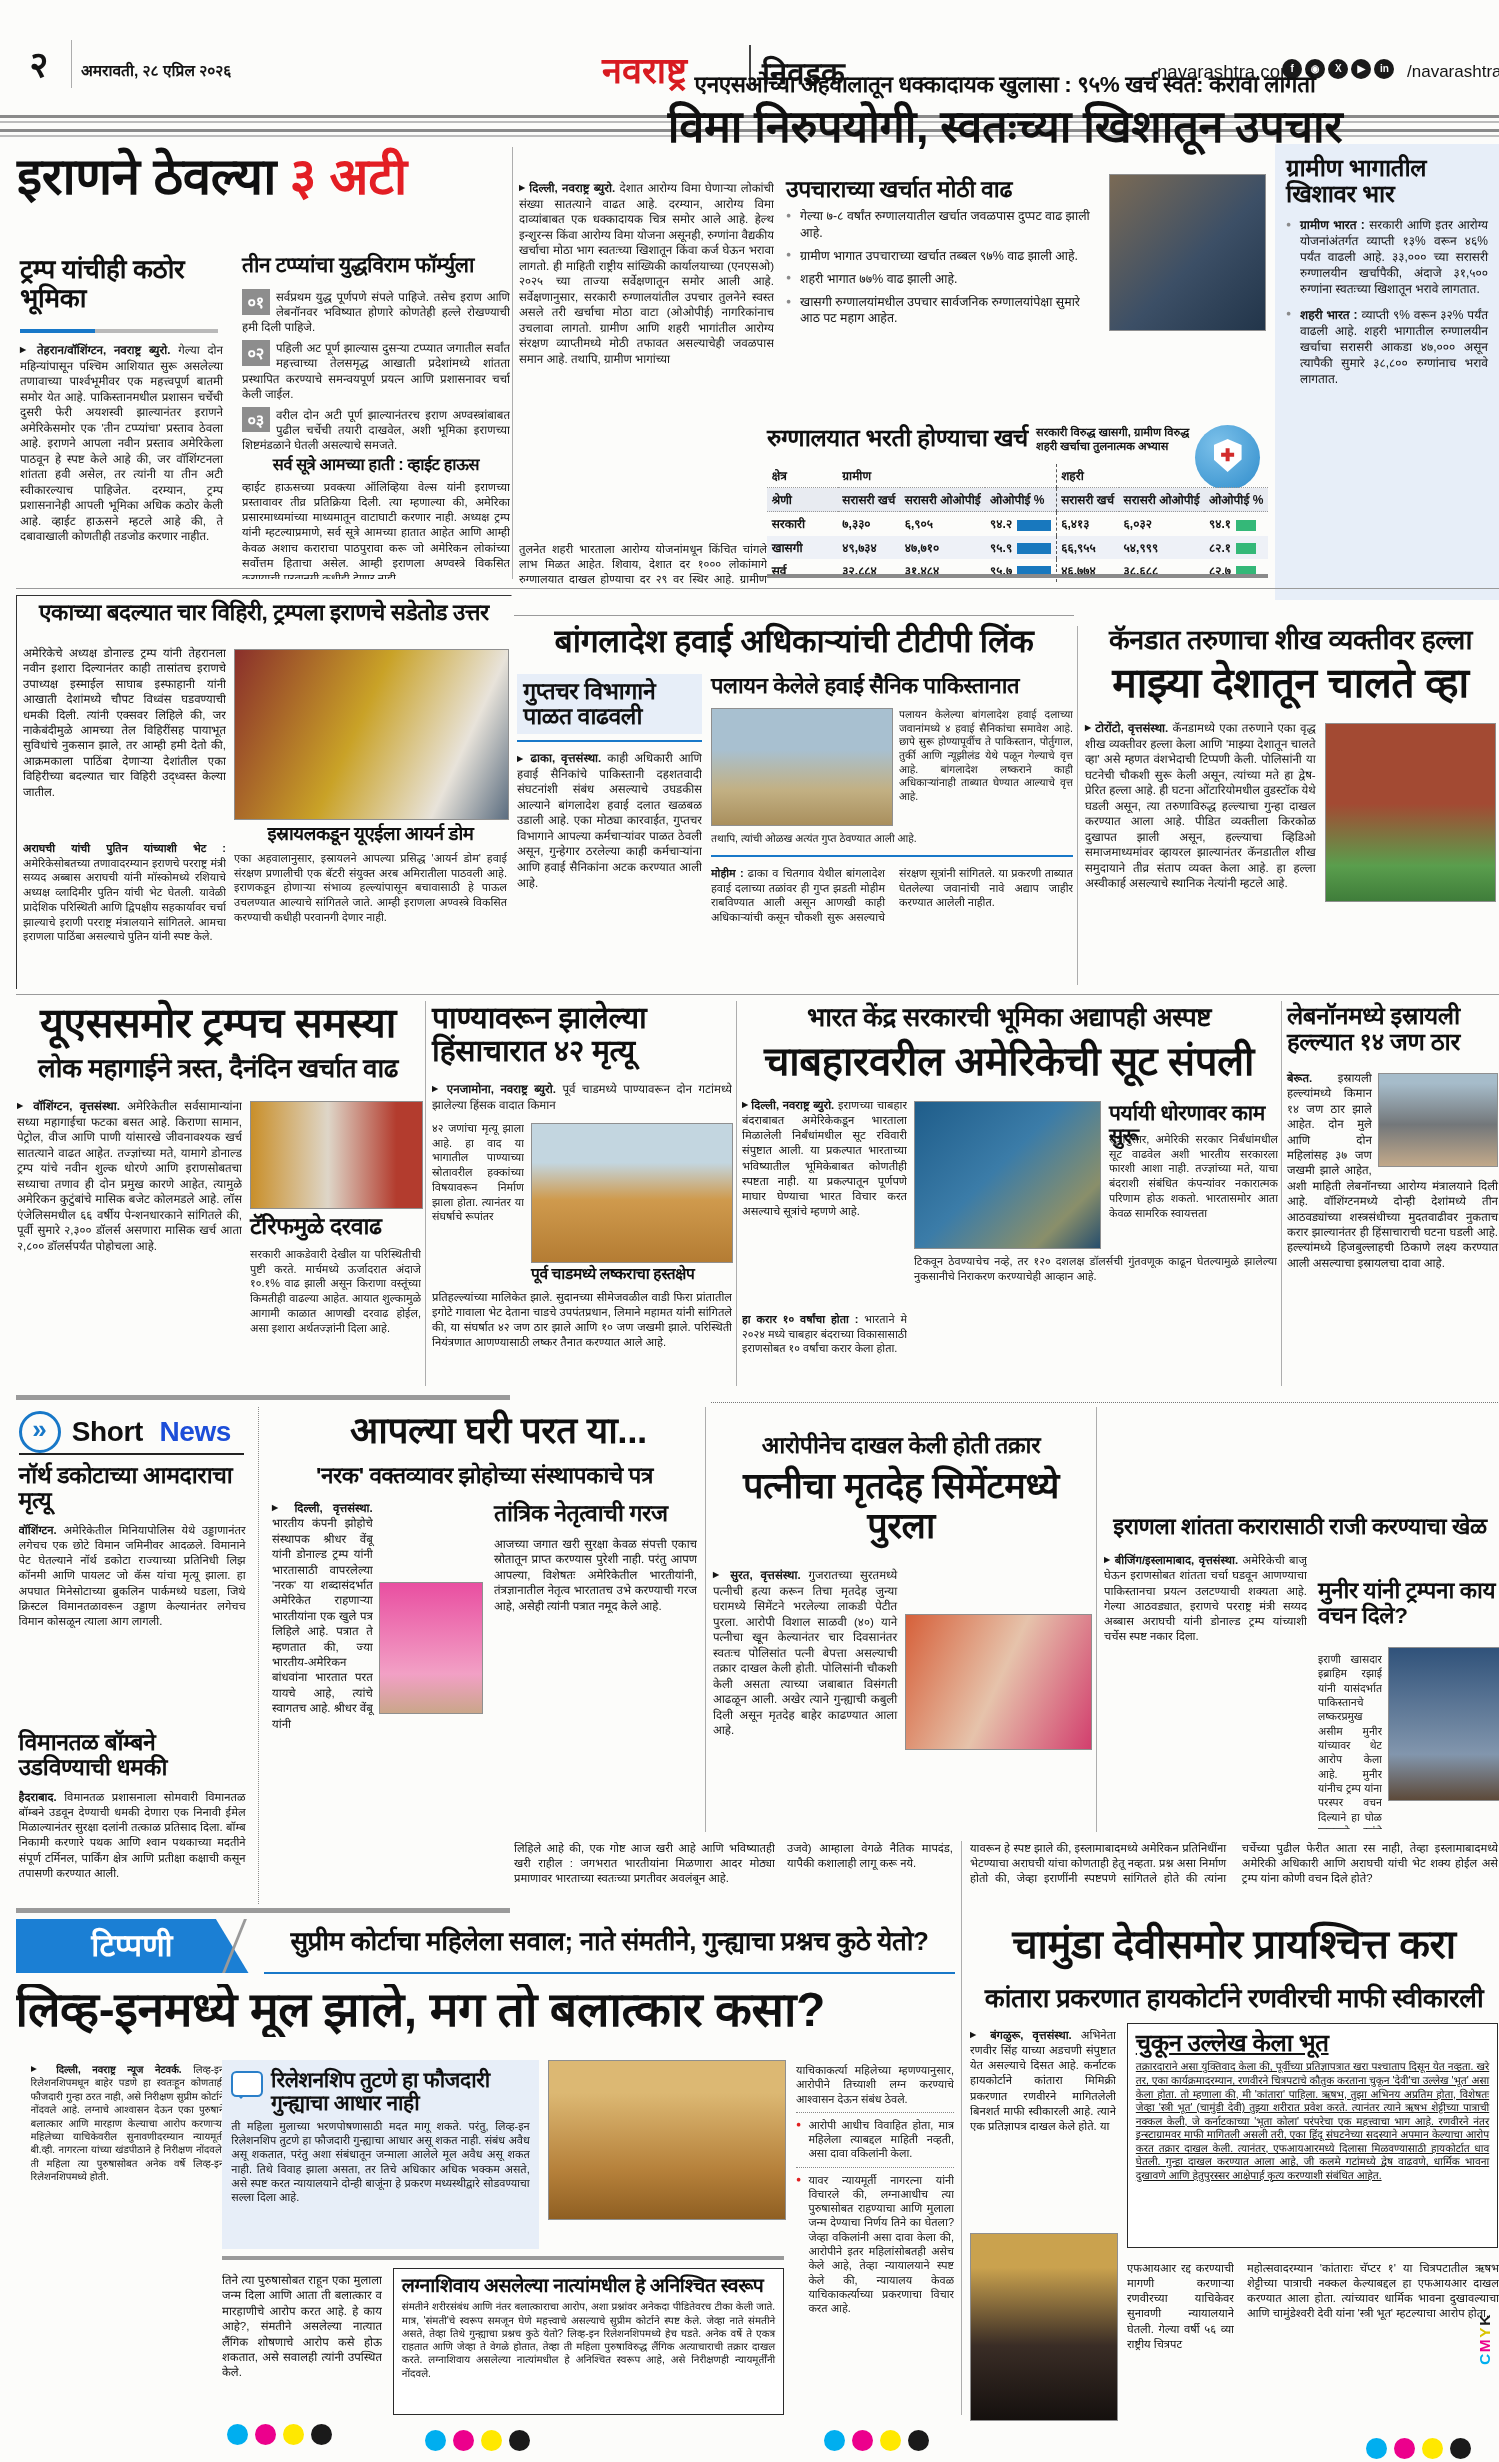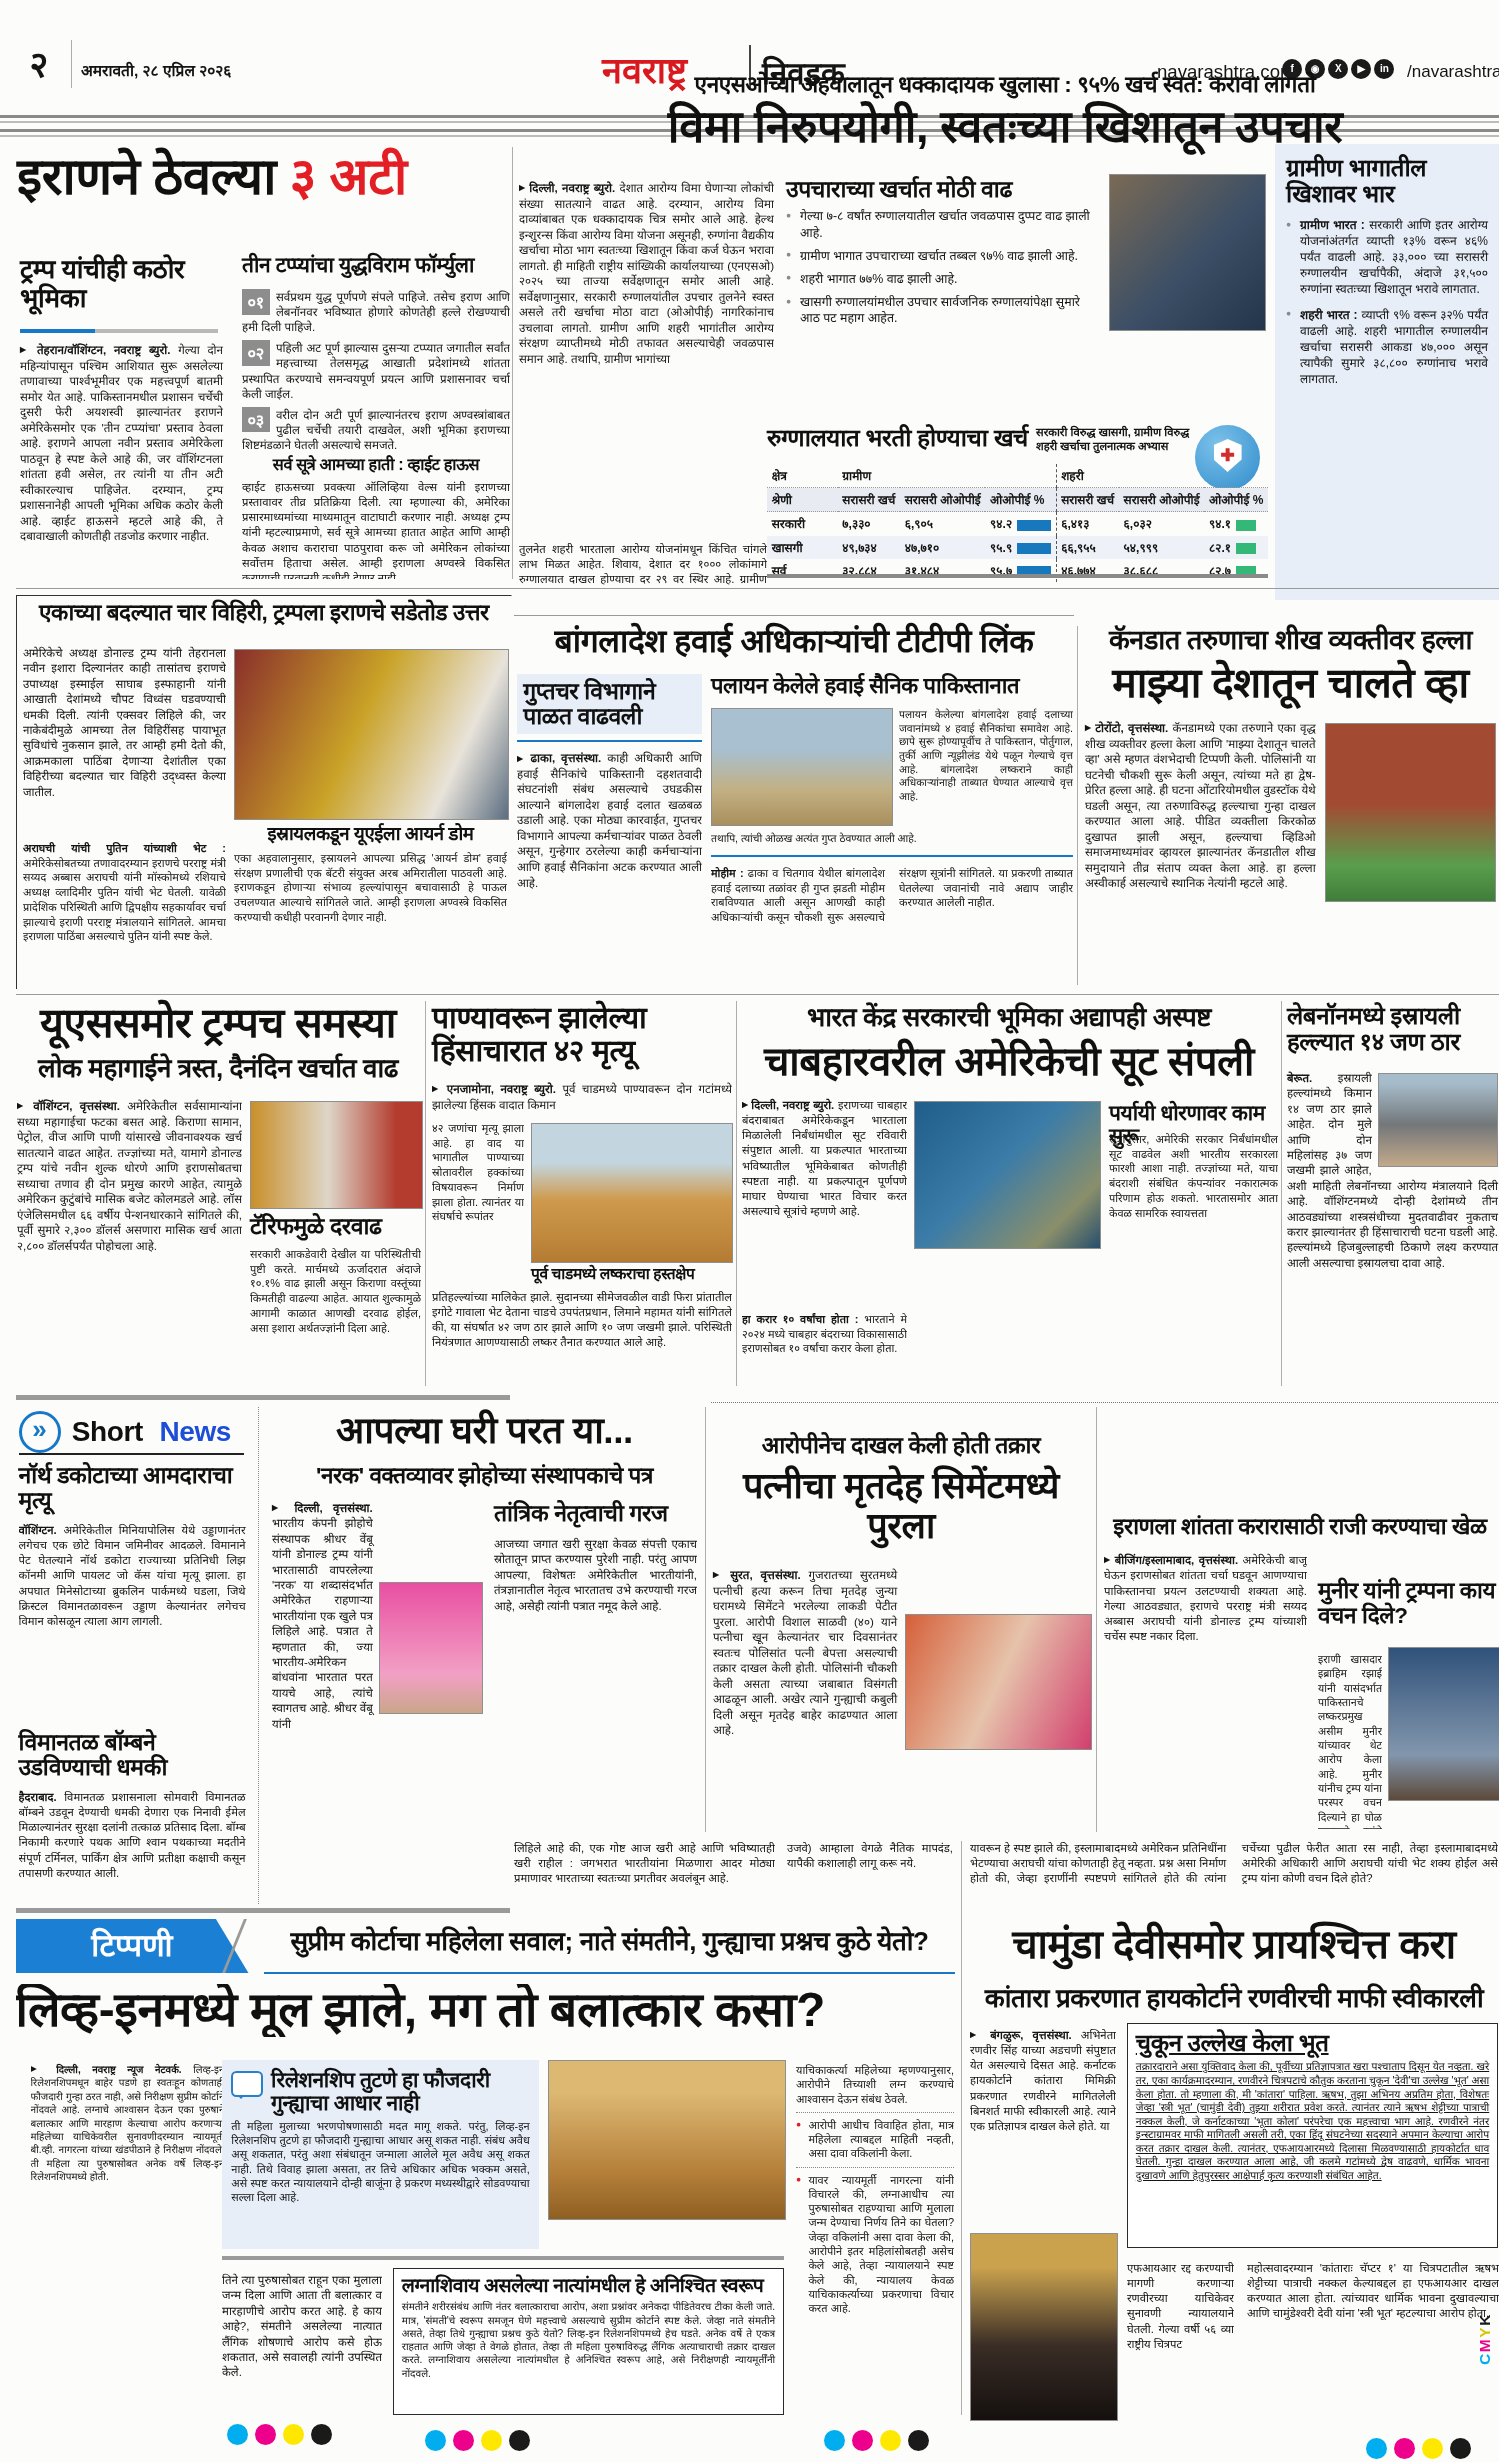--- a/index.html
+++ b/index.html
@@ -262,20 +262,21 @@
     <span class="dl">दिल्ली, नवराष्ट्र ब्युरो.</span>
     <span>इराणच्या चाबहार बंदराबाबत अमेरिकेकडून भारताला मिळालेली निर्बंधांमधील सूट रविवारी संपुष्टात आली. या प्रकल्पात भारताच्या भविष्यातील भूमिकेबाबत कोणतीही स्पष्टता नाही. या प्रकल्पातून पूर्णपणे माघार घेण्याचा भारत विचार करत असल्याचे सूत्रांचे म्हणणे आहे.</span>
   </div>
   <div class="abs bd" style="left:742px;top:1312px;width:165px;height:71px;font-size:11px;overflow:hidden;">
     <span class="dlp">हा करार १० वर्षांचा होता :</span>
     <span>भारताने मे २०२४ मध्ये चाबहार बंदराच्या विकासासाठी इराणसोबत १० वर्षांचा करार केला होता.</span>
   </div>
   <div class="abs ph p-port" style="left:914px;top:1101px;width:185px;height:146px;"></div>
   <div class="abs hl" style="left:1109px;top:1101px;width:169px;font-size:21px;">पर्यायी धोरणावर काम सुरू</div>
   <div class="abs bd" style="left:1109px;top:1132px;width:169px;height:116px;font-size:11px;overflow:hidden;">सूत्रांनुसार, अमेरिकी सरकार निर्बंधांमधील सूट वाढवेल अशी भारतीय सरकारला फारशी आशा नाही. तज्ज्ञांच्या मते, याचा बंदराशी संबंधित कंपन्यांवर नकारात्मक परिणाम होऊ शकतो. भारतासमोर आता केवळ सामरिक स्वायत्तता</div>
+  <div class="abs bd" style="left:914px;top:1254px;width:363px;height:47px;font-size:11px;overflow:hidden;">टिकवून ठेवण्याचेच नव्हे, तर १२० दशलक्ष डॉलर्सची गुंतवणूक काढून घेतल्यामुळे झालेल्या नुकसानीचे निराकरण करण्याचेही आव्हान आहे.</div>
 
   <div class="abs vr" style="left:1281px;top:1001px;height:385px;"></div>
 
   <div class="abs hl" style="left:1287px;top:1003px;width:211px;font-size:24px;">लेबनॉनमध्ये इस्रायली हल्ल्यात १४ जण ठार</div>
   <div class="abs" style="left:1287px;top:1071px;width:211px;height:311px;">
     <div class="ph p-smoke" style="float:right;width:118px;height:92px;margin:1.6px 0 4.7px 6.2px;"></div>
     <div class="bd" style="font-size:11.5px;">
       <span class="dlp">बेरूत.</span>
       <span>इस्रायली हल्ल्यांमध्ये किमान १४ जण ठार झाले आहेत. दोन मुले आणि दोन महिलांसह ३७ जण जखमी झाले आहेत, अशी माहिती लेबनॉनच्या आरोग्य मंत्रालयाने दिली आहे. वॉशिंग्टनमध्ये दोन्ही देशांमध्ये तीन आठवड्यांच्या शस्त्रसंधीच्या मुदतवाढीवर नुकताच करार झाल्यानंतर ही हिंसाचाराची घटना घडली आहे. हल्ल्यांमध्ये हिजबुल्लाहची ठिकाणे लक्ष्य करण्यात आली असल्याचा इस्रायलचा दावा आहे.</span>
     </div>
@@ -295,21 +296,21 @@
     <span class="dlp">वॉशिंग्टन.</span>
     <span>अमेरिकेतील मिनियापोलिस येथे उड्डाणानंतर लगेचच एक छोटे विमान जमिनीवर आदळले. विमानाने पेट घेतल्याने नॉर्थ डकोटा राज्याच्या प्रतिनिधी लिझ कॉनमी आणि पायलट जो कॅस यांचा मृत्यू झाला. हा अपघात मिनेसोटाच्या ब्रुकलिन पार्कमध्ये घडला, जिथे क्रिस्टल विमानतळावरून उड्डाण केल्यानंतर लगेचच विमान कोसळून त्याला आग लागली.</span>
   </div>
   <div class="abs hl" style="left:18.6px;top:1730px;width:225px;font-size:23px;">विमानतळ बॉम्बने उडविण्याची धमकी</div>
   <div class="abs bd" style="left:18.6px;top:1790px;width:227px;height:113px;font-size:11.3px;overflow:hidden;">
     <span class="dlp">हैदराबाद.</span>
     <span>विमानतळ प्रशासनाला सोमवारी विमानतळ बॉम्बने उडवून देण्याची धमकी देणारा एक निनावी ईमेल मिळाल्यानंतर सुरक्षा दलांनी तत्काळ प्रतिसाद दिला. बॉम्ब निकामी करणारे पथक आणि श्वान पथकाच्या मदतीने संपूर्ण टर्मिनल, पार्किंग क्षेत्र आणि प्रतीक्षा कक्षाची कसून तपासणी करण्यात आली.</span>
   </div>
   <div class="abs vrd" style="left:258px;top:1407px;height:497px;"></div>
 
-  <div class="abs hl ctr" style="left:270px;top:1411px;width:429px;font-size:37px;text-align:center;">आपल्या घरी परत या...</div>
+  <div class="abs hl ctr" style="left:284px;top:1411px;width:429px;font-size:37px;text-align:center;">आपल्या घरी परत या...</div>
   <div class="abs hl ctr" style="left:270px;top:1464px;width:429px;font-size:22.5px;">'नरक' वक्तव्यावर झोहोच्या संस्थापकाचे पत्र</div>
   <div class="abs" style="left:272px;top:1501px;width:211px;height:326px;">
     <div class="ph p-vembu" style="float:right;width:102px;height:130px;margin:81px 0 4.7px 6.2px;"></div>
     <div class="bd" style="font-size:11.5px;">
       <span class="dl">दिल्ली, वृत्तसंस्था.</span>
       <span>भारतीय कंपनी झोहोचे संस्थापक श्रीधर वेंबू यांनी डोनाल्ड ट्रम्प यांनी भारतासाठी वापरलेल्या 'नरक' या शब्दासंदर्भात अमेरिकेत राहणाऱ्या भारतीयांना एक खुले पत्र लिहिले आहे. पत्रात ते म्हणतात की, ज्या भारतीय-अमेरिकन बांधवांना भारतात परत यायचे आहे, त्यांचे स्वागतच आहे. श्रीधर वेंबू यांनी</span>
     </div>
   </div>
   <div class="abs hl" style="left:494px;top:1501px;width:203px;font-size:23px;">तांत्रिक नेतृत्वाची गरज</div>
   <div class="abs bd" style="left:494px;top:1537px;width:203px;height:289px;font-size:11.5px;overflow:hidden;">आजच्या जगात खरी सुरक्षा केवळ संपत्ती एकाच स्रोतातून प्राप्त करण्यास पुरेशी नाही. परंतु आपण आपल्या, विशेषतः अमेरिकेतील भारतीयांनी, तंत्रज्ञानातील नेतृत्व भारतातच उभे करण्याची गरज आहे, असेही त्यांनी पत्रात नमूद केले आहे.</div>

